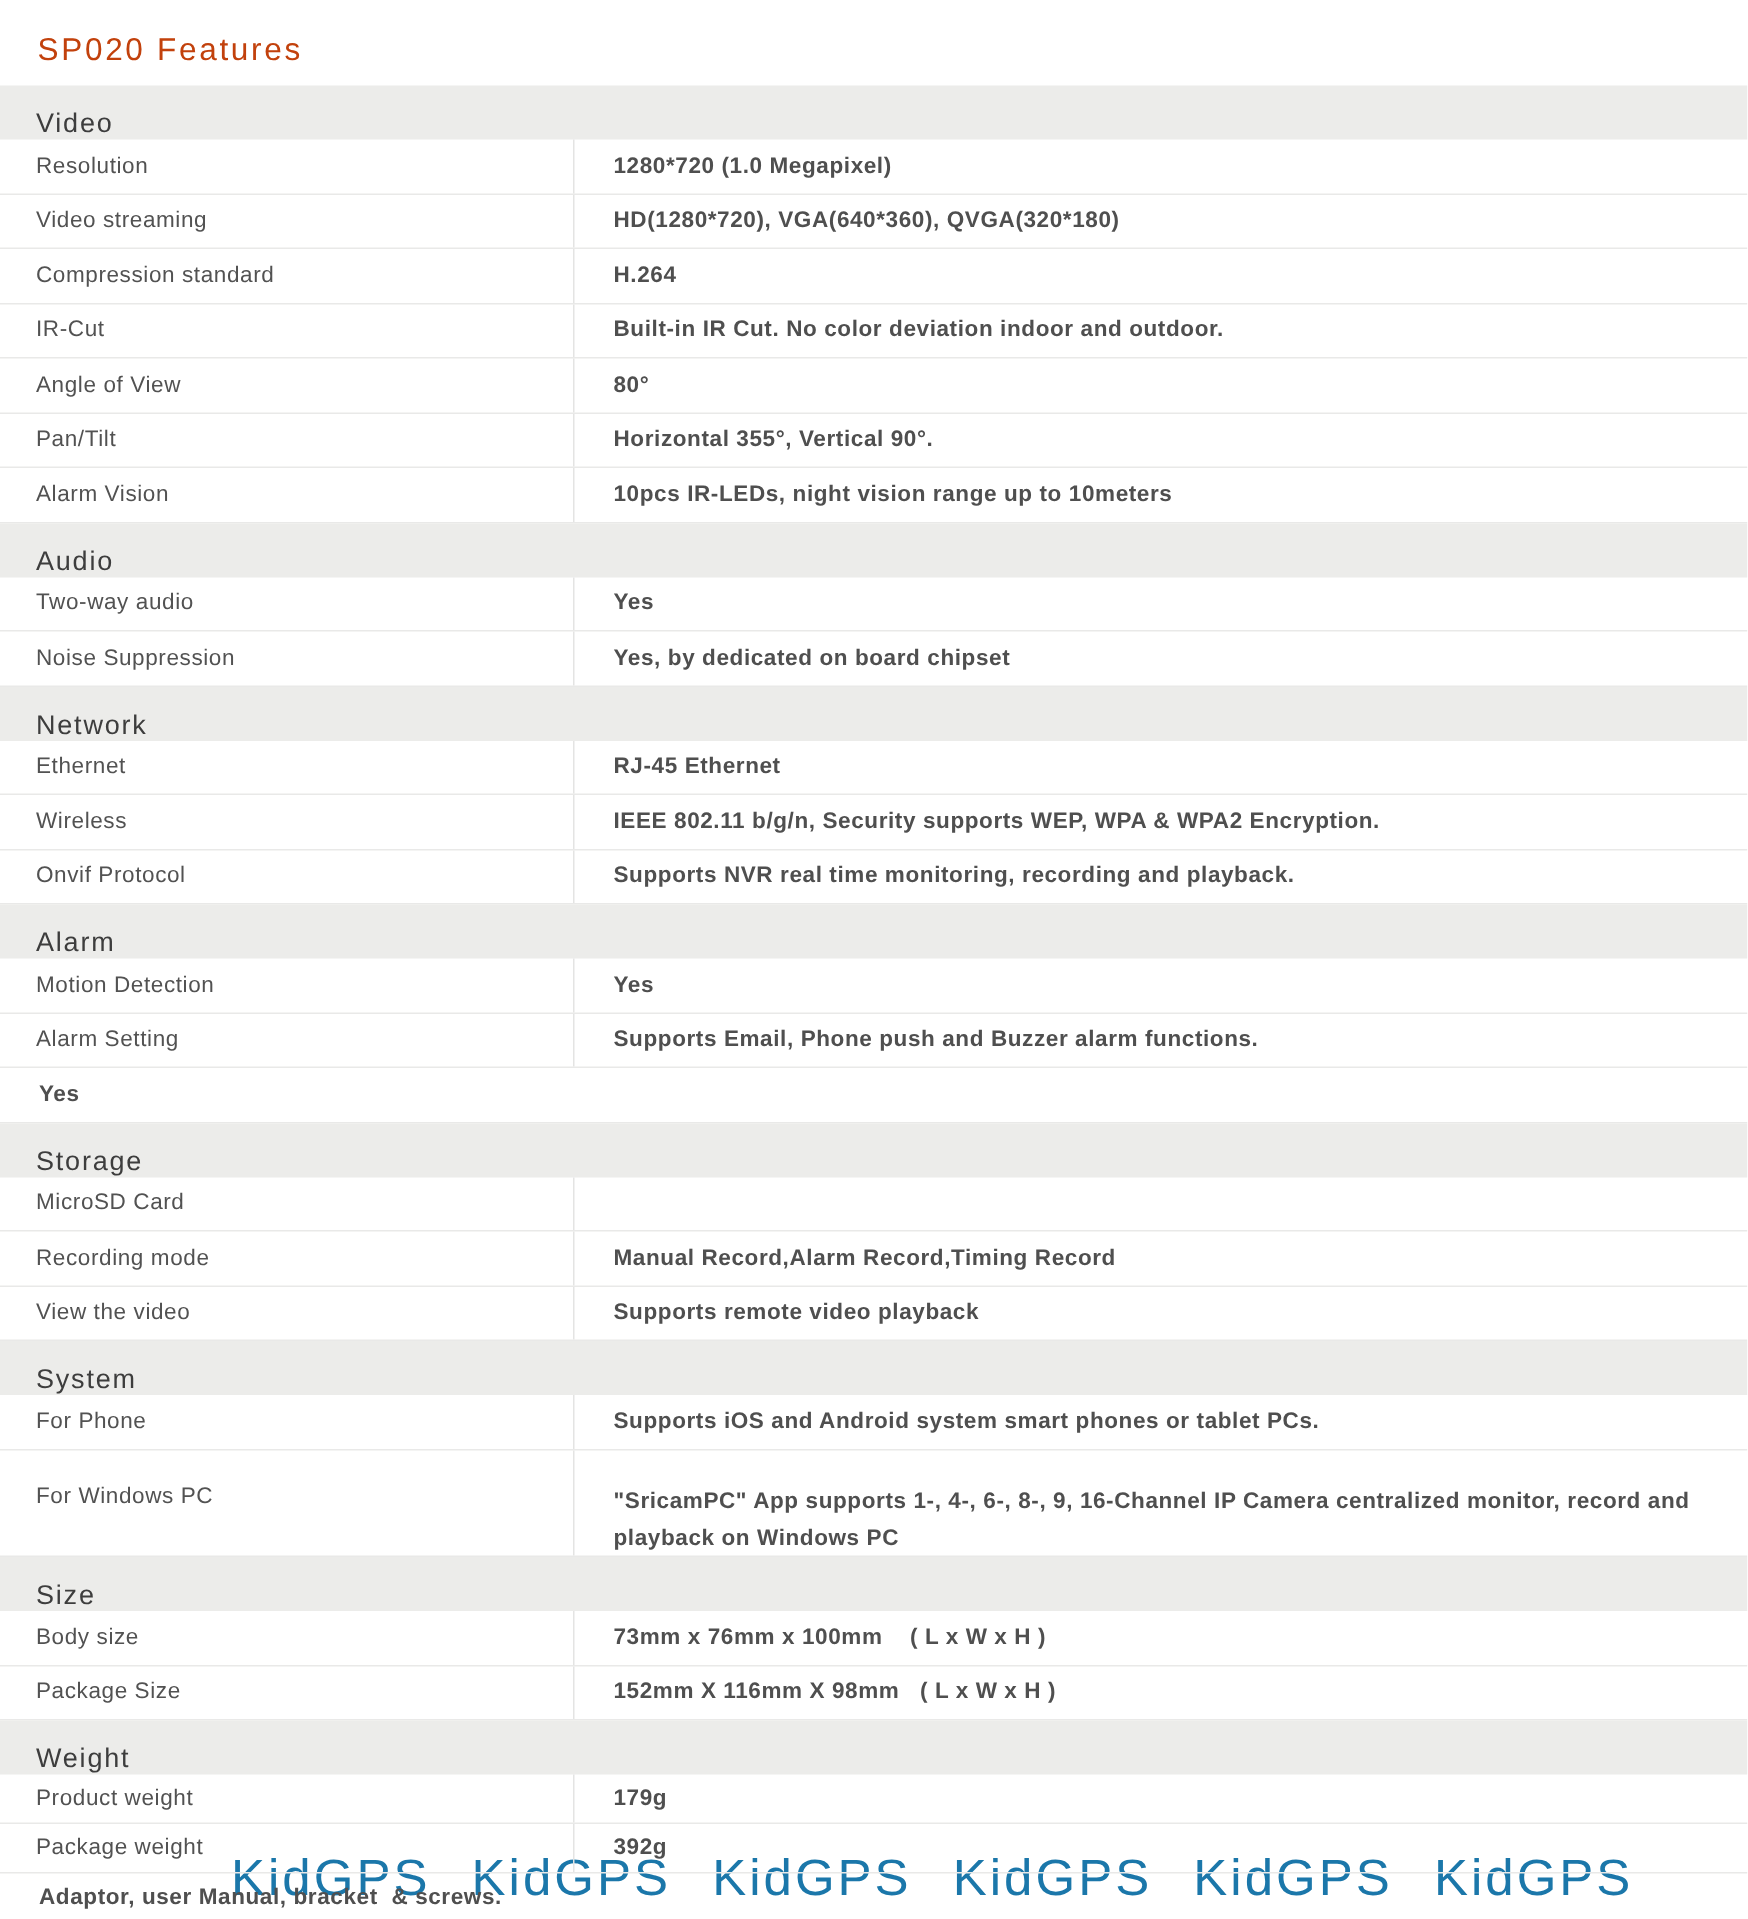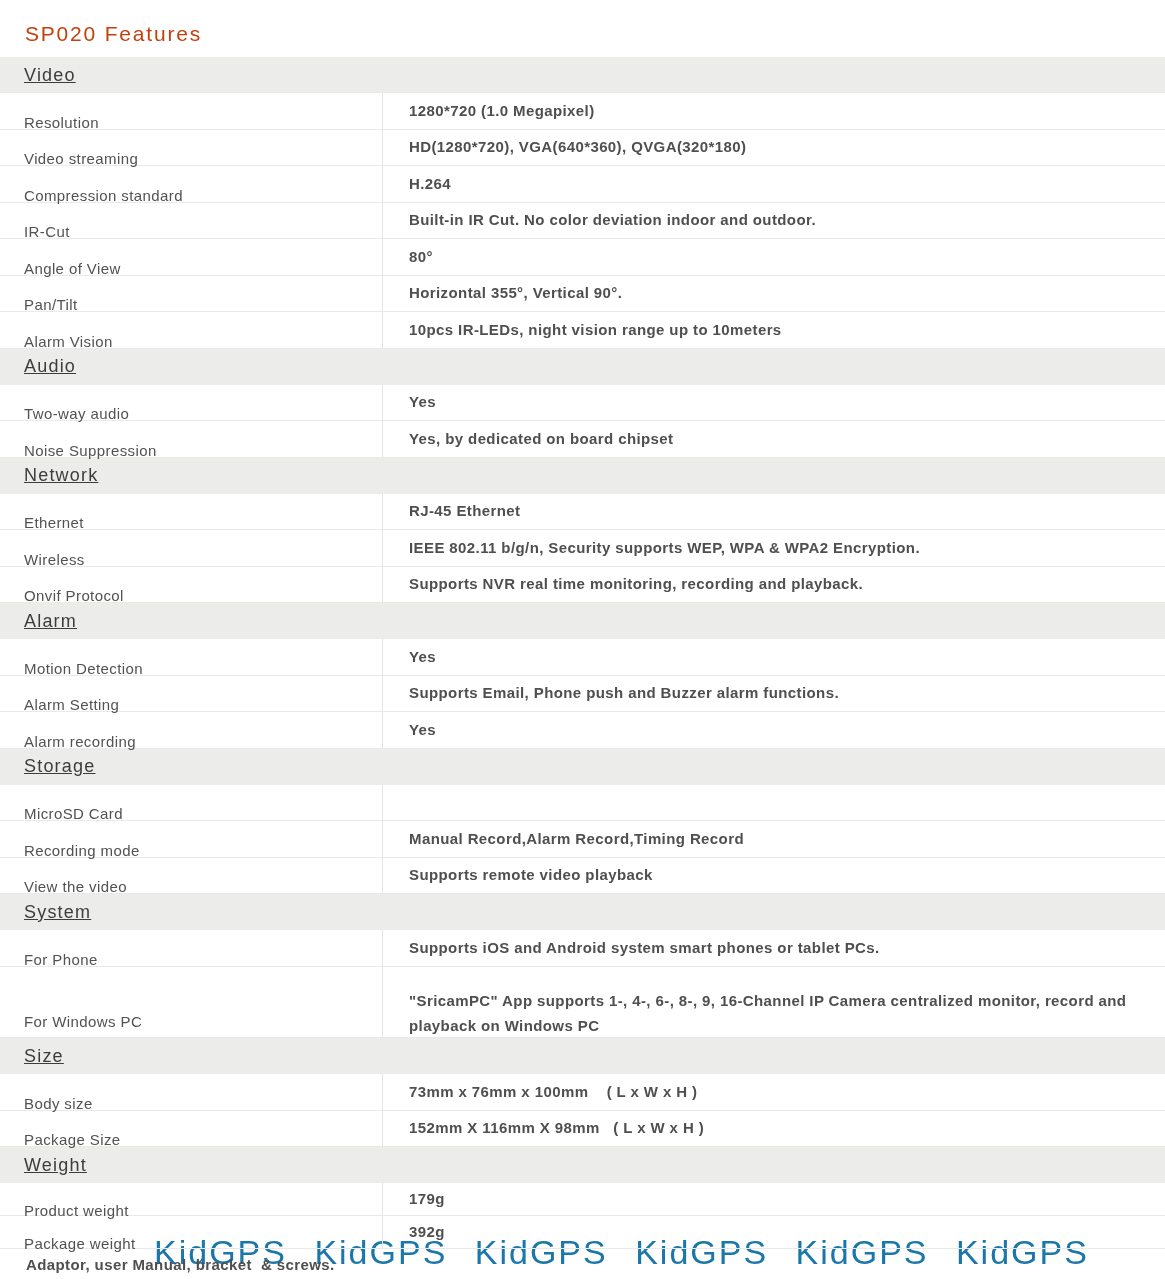--- a/index.html
+++ b/index.html
@@ -30,25 +30,24 @@
   }
 
   .spec-table {
     position: absolute; top: 57px; left: 0;
     width: 1165px; z-index: 1;
   }
 
   .sec-header {
     height: 36px; box-sizing: border-box;
     background: var(--section-bg, #ececea);
-    display: flex; align-items: center;
+    display: flex; align-items: flex-end;
     padding-left: 24px;
     font-size: 18px; letter-spacing: 1.2px;
     color: #3d3d3d;
-    text-decoration: underline;
   }
 
   .row {
     display: flex; align-items: stretch;
     height: 36.5px; box-sizing: border-box;
     border-bottom: 1px solid var(--divider, #e9e9e8);
     background: transparent;
   }
   .row.tall    { height: 71.5px; }
   .row.compact { height: 33px; }
@@ -58,21 +57,21 @@
     width: 383px; flex: 0 0 383px;
     padding-left: 24px;
     border-right: 1px solid var(--vdivider, #e4e4e3);
   }
   .cell.value { flex: 1; padding-left: 26px; padding-right: 24px; }
 
   .cell span {
     font-size: 15px; letter-spacing: 0.4px;
     white-space: pre-wrap; line-height: 1.35;
   }
-  .cell.label span { color: #525252; margin-top: 24px; }
+  .cell.label span { color: #525252; }
   .cell.value span { color: #4f4f4f; font-weight: bold; }
 
   .row.tall .cell { align-items: flex-start; padding-top: 21px; }
   .row.tall .cell.value span { line-height: 25px; }
 </style>
 </head>
 <body>
 
 <div class="page">
   <div class="page-title">SP020 Features</div>
@@ -198,23 +197,20 @@
       </div>
       <div class="row">
         <div class="cell label">
           <span>Alarm Setting</span>
         </div>
         <div class="cell value">
           <span>Supports Email, Phone push and Buzzer alarm functions.</span>
         </div>
       </div>
       <div class="row">
-        <div class="cell label">
-          <span>Alarm recording</span>
-        </div>
         <div class="cell value">
           <span>Yes</span>
         </div>
       </div>
       <div class="sec-header">
         <span>Storage</span>
       </div>
       <div class="row">
         <div class="cell label">
           <span>MicroSD Card</span>

